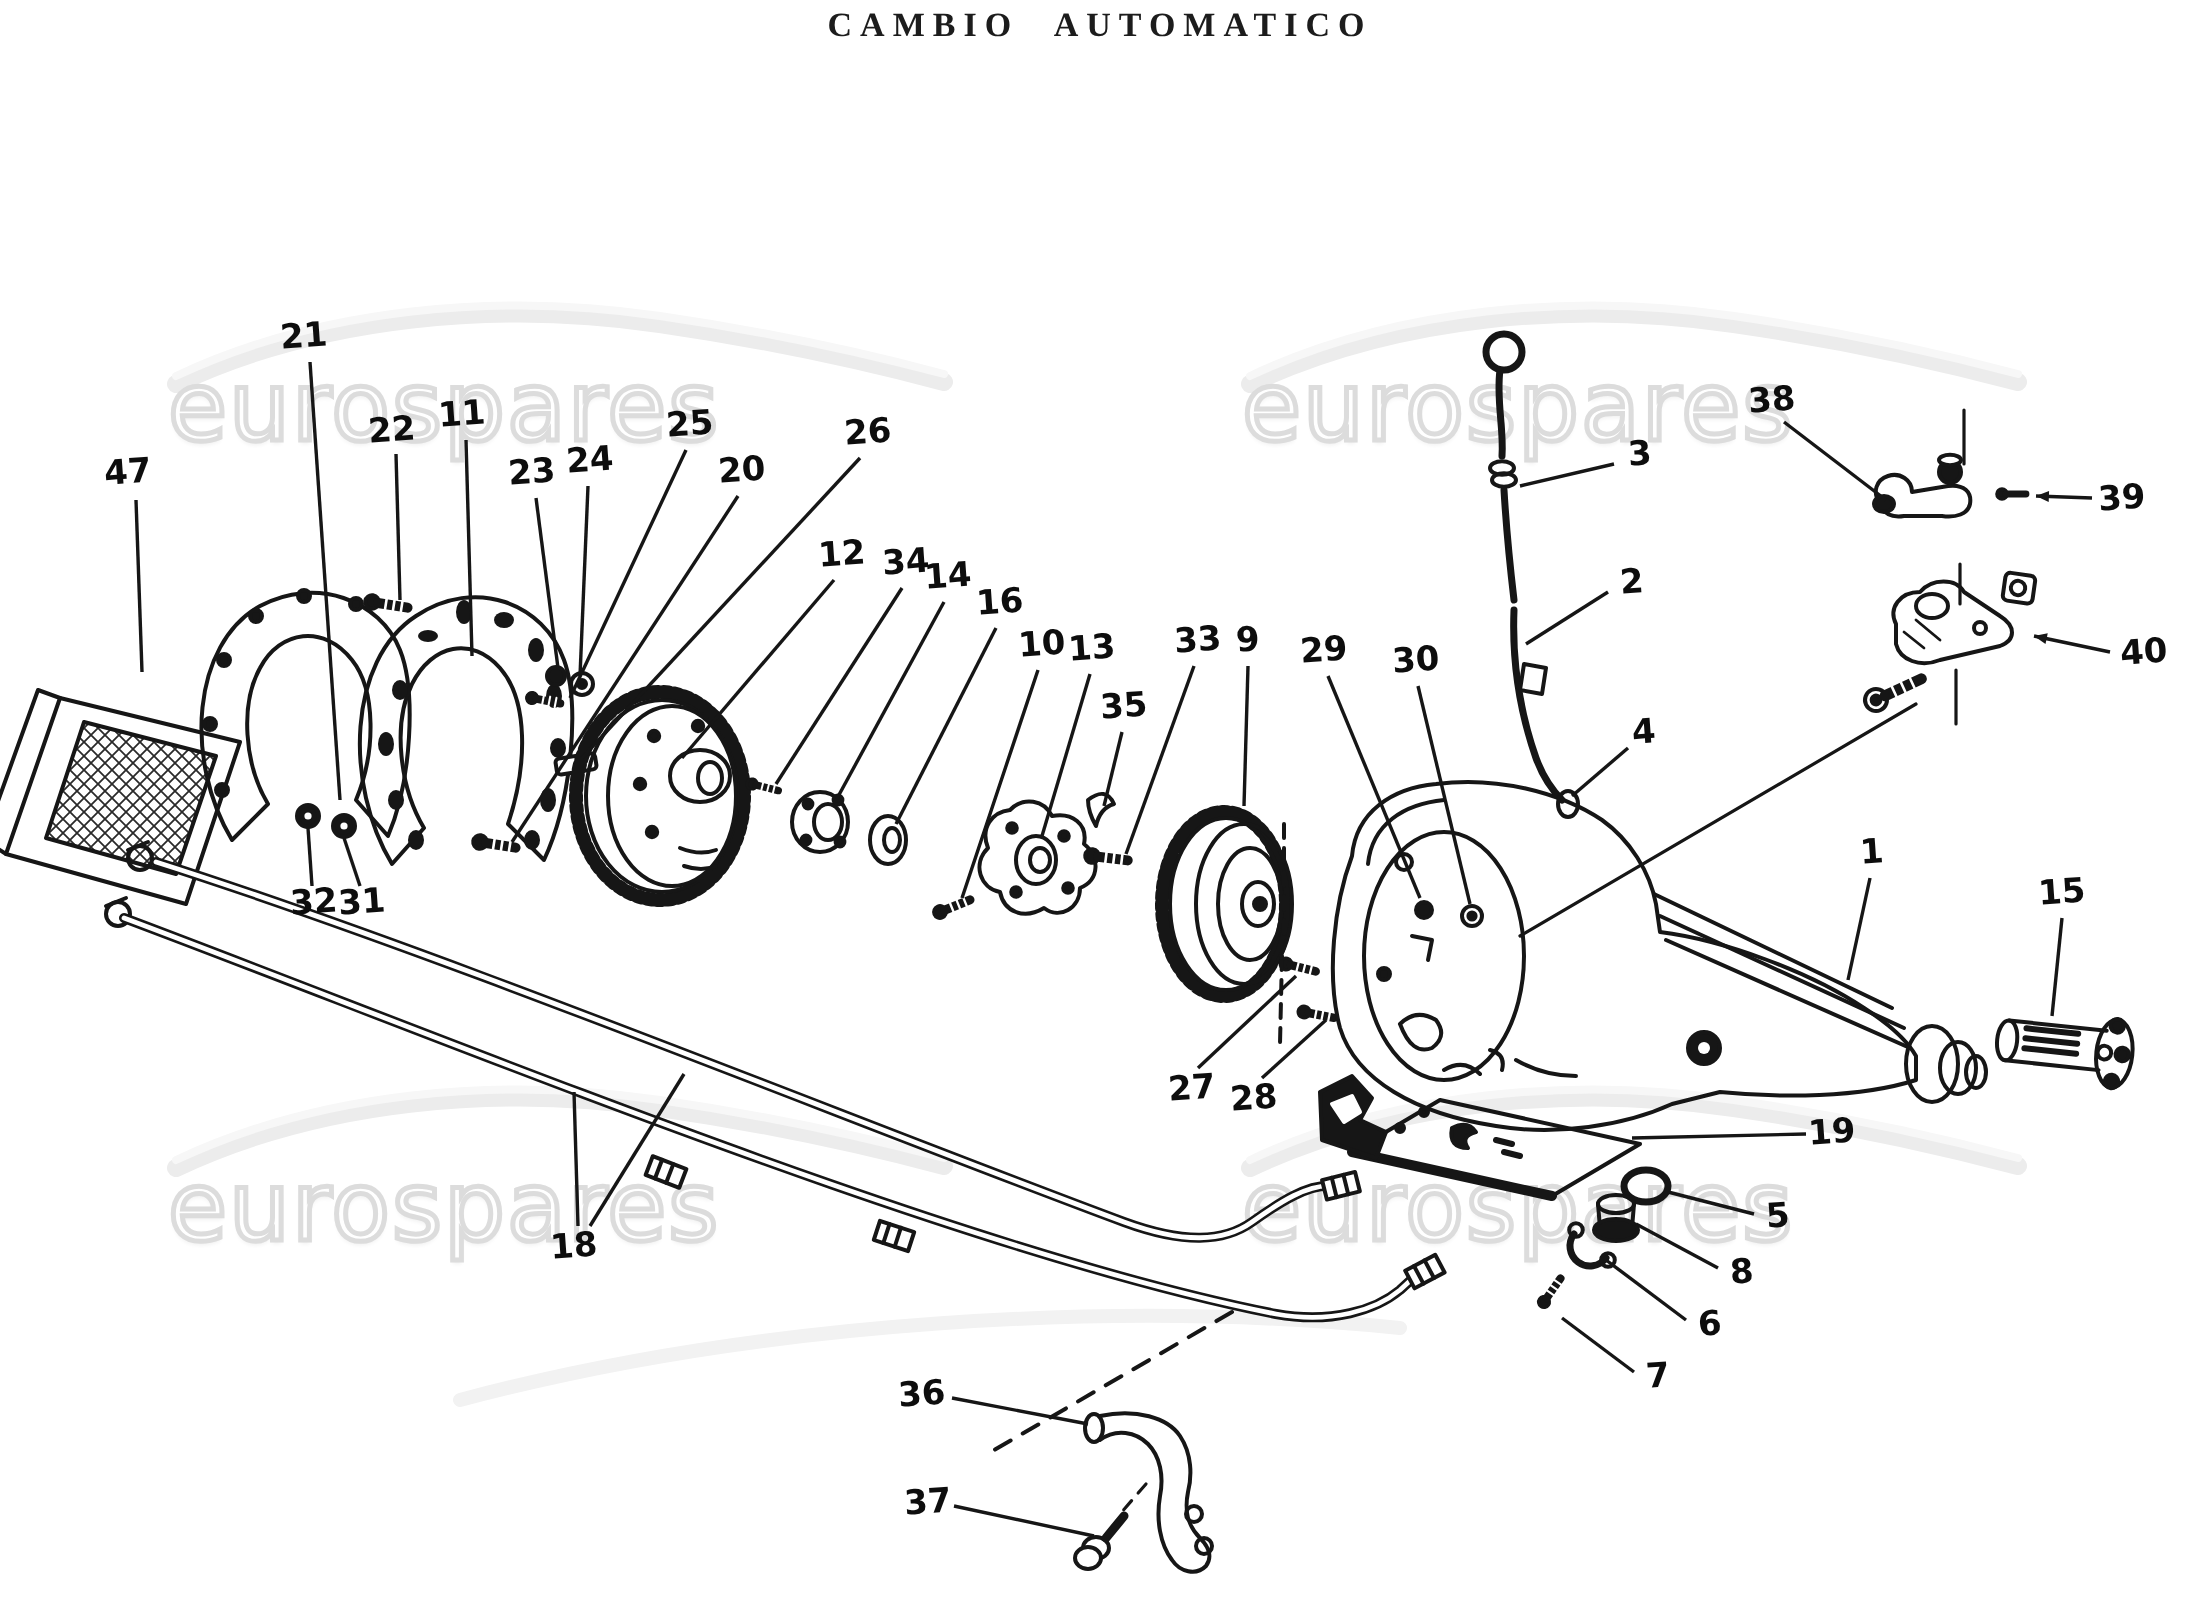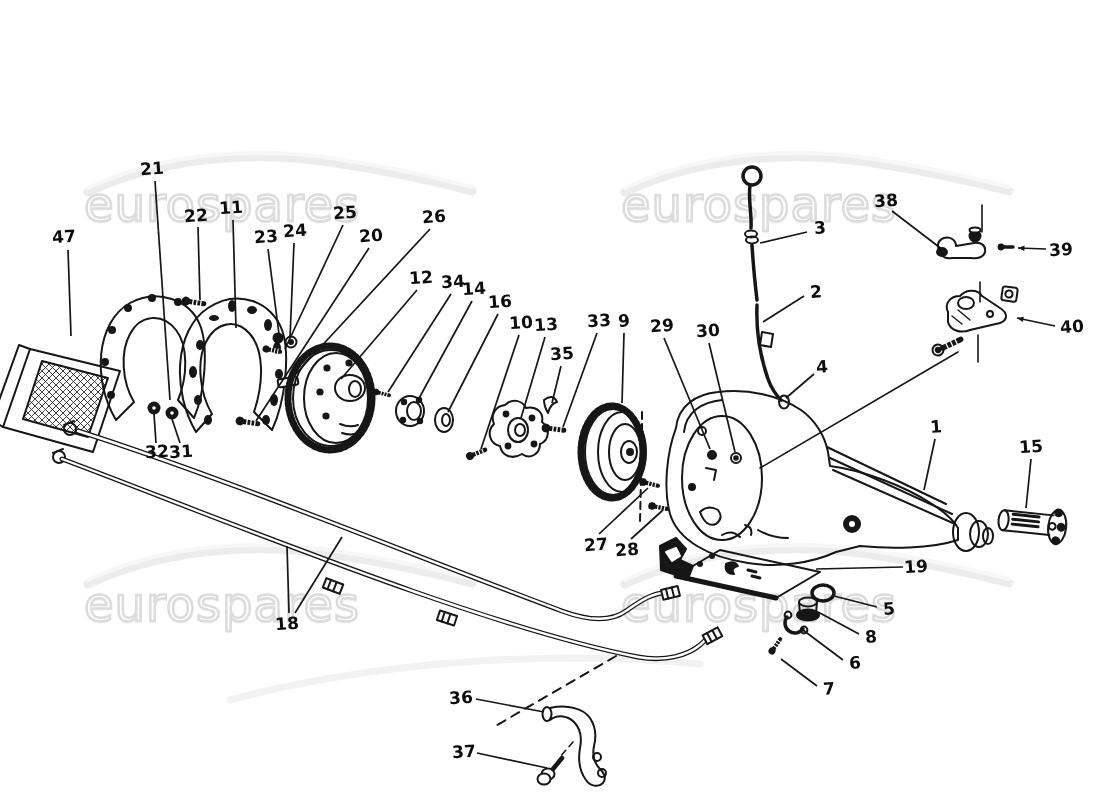--- a/index.html
+++ b/index.html
@@ -36,20 +36,21 @@
       <path d="M625,580 C697,546 787,538 867,550 C929,559 975,570 1009,579" stroke="#f7f7f7" stroke-width="4"></path>
       <path d="M230,700 C380,660 560,650 700,664" stroke="#f2f2f2" stroke-width="7"></path>
     </g>
   </svg>
 
   <div class="wm-text" style="left:84px;top:176px;">eurospares</div>
   <div class="wm-text" style="left:621px;top:176px;">eurospares</div>
   <div class="wm-text" style="left:84px;top:576px;">eurospares</div>
   <div class="wm-text" style="left:621px;top:576px;">eurospares</div>
 
+  <div class="page-title">CAMBIO AUTOMATICO</div>
 
   <svg class="art-layer" width="1100" height="800">
     <defs>
       <pattern id="mesh" width="7" height="7" patternUnits="userSpaceOnUse">
         <path d="M0,7 L7,0 M0,0 L7,7" stroke="#2a2a2a" stroke-width="0.9"></path>
       </pattern>
       <g id="bolt" stroke="#161616">
         <circle cx="0" cy="0" r="3.4" fill="#161616"></circle>
         <line x1="3" y1="0" x2="18" y2="0" stroke-width="5"></line>
         <path d="M7,-3 l0,6 M11,-3 l0,6 M15,-3 l0,6" stroke="#ffffff" stroke-width="1.3"></path>

